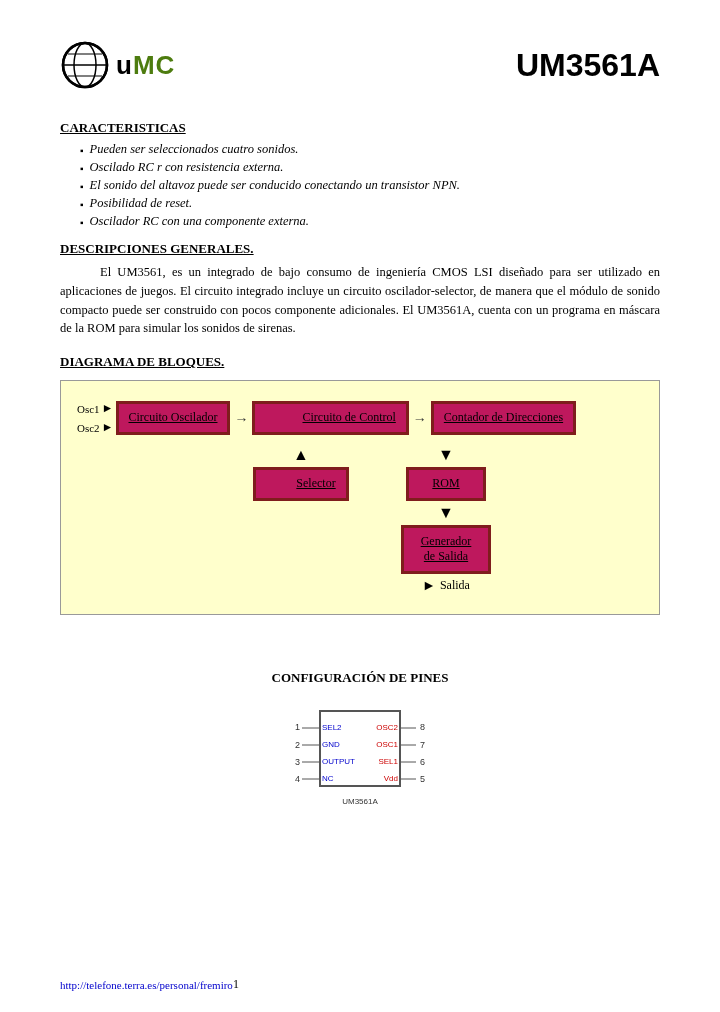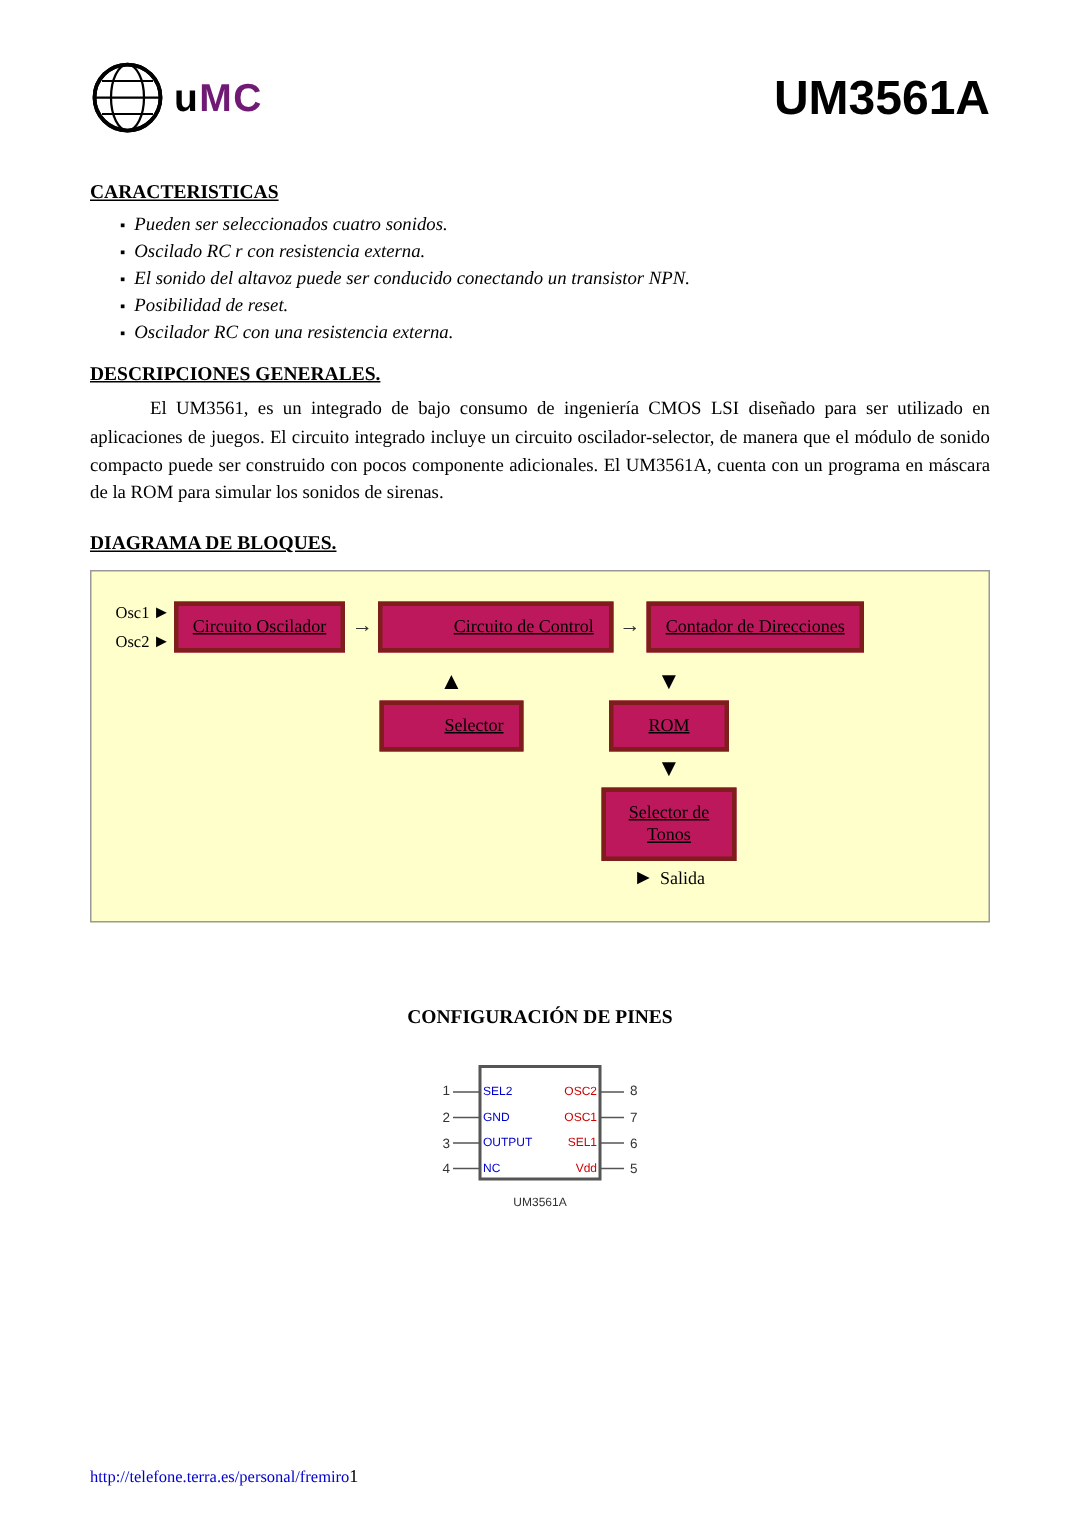--- a/index.html
+++ b/index.html
@@ -204,21 +204,21 @@
 
       <svg class="logo-globe" viewBox="0 0 50 50" xmlns="http://www.w3.org/2000/svg">
         <circle cx="25" cy="25" r="22" fill="none" stroke="#000" stroke-width="2.5"></circle>
         <ellipse cx="25" cy="25" rx="11" ry="22" fill="none" stroke="#000" stroke-width="1.5"></ellipse>
         <line x1="3" y1="25" x2="47" y2="25" stroke="#000" stroke-width="1.5"></line>
         <line x1="8" y1="14" x2="42" y2="14" stroke="#000" stroke-width="1.2"></line>
         <line x1="8" y1="36" x2="42" y2="36" stroke="#000" stroke-width="1.2"></line>
         <circle cx="25" cy="25" r="22" fill="none" stroke="#000" stroke-width="2.5"></circle>
       </svg>
       <div style="font-size:26px;font-weight:bold;font-family:Arial,sans-serif;letter-spacing:1px;">
-        <span style="color:#000;">u</span><span style="color:#701a75;">MC</span>
+        <span style="color:#000;">u</span><span style="color:#4d7c0f;">MC</span>
       </div>
     </div>
     <div class="title">UM3561A</div>
   </div>
 
   <div>
     <div class="section-title">CARACTERISTICAS</div>
     <ul class="bullet-list">
       <li>
           <span>Pueden ser seleccionados cuatro sonidos.</span>
@@ -226,21 +226,21 @@
       <li>
           <span>Oscilado RC r con resistencia externa.</span>
         </li>
       <li>
           <span>El sonido del altavoz puede ser conducido conectando un transistor NPN.</span>
         </li>
       <li>
           <span>Posibilidad de reset.</span>
         </li>
       <li>
-          <span>Oscilador RC con una resistencia externa.</span>
+          <span>Oscilador RC con una componente externa.</span>
         </li>
     </ul>
   </div>
 
   <div>
     <div class="section-title">DESCRIPCIONES GENERALES.</div>
     <p class="description-text">
       <span>El UM3561, es un integrado de bajo consumo de ingeniería CMOS LSI diseñado para ser utilizado en aplicaciones de juegos. El circuito integrado incluye un circuito oscilador-selector, de manera que el módulo de sonido compacto puede ser construido con pocos componente adicionales. El UM3561A, cuenta con un programa en máscara de la ROM para simular los sonidos de sirenas.</span>
     </p>
   </div>
@@ -295,21 +295,21 @@
 
         <div class="col-rom-gen" style="width:90px; align-items:center;">
 
           <div class="arrow-down" style="font-size:16px;">▼</div>
           <div class="block-box" style="min-width:80px;text-align:center;">
             <span>ROM</span>
           </div>
 
           <div class="arrow-down" style="font-size:16px;">▼</div>
           <div class="block-box" style="min-width:80px;">
-            <span>Selector de Tonos</span>
+            <span>Generador de Salida</span>
           </div>
 
           <div class="salida-row" style="margin-top:4px;">
             <span style="font-size:14px;">►</span>
             <span>Salida</span>
           </div>
         </div>
 
       </div>
     </div>

